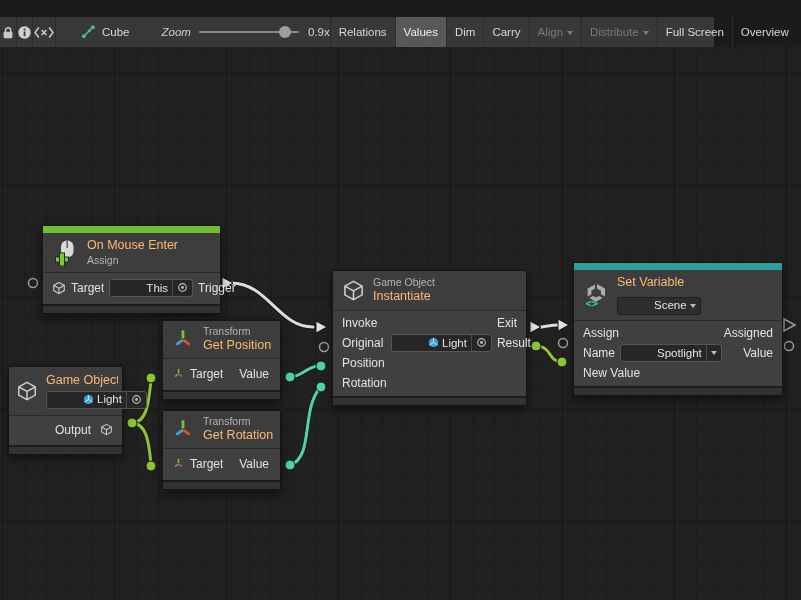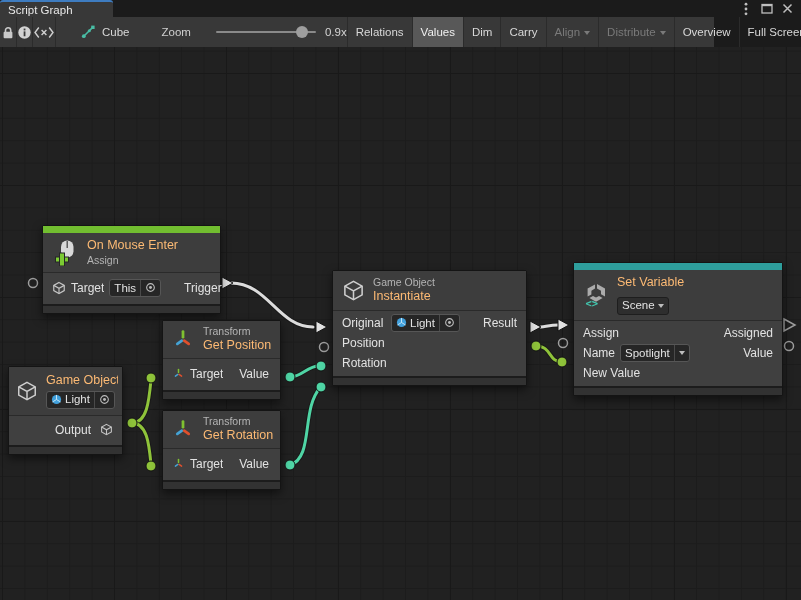--- a/index.html
+++ b/index.html
@@ -15,21 +15,21 @@
   .wc{width:15px;height:13px;display:flex;align-items:center;justify-content:center;cursor:pointer;}
 
   
   .toolbar{position:absolute;top:17px;left:0;width:714px;height:30px;background:#383838;
            border-bottom:1px solid #191919;display:flex;align-items:stretch;font-size:11.5px;color:#D8D8D8;}
   .tcell{display:flex;align-items:center;justify-content:center;border-right:1px solid #2B2B2B;cursor:pointer;}
   .tcell.icon-cell{width:26px;}
   .tcell.code-cell{width:66px;}
   .breadcrumb{display:flex;align-items:center;gap:6px;padding-left:24px;}
   .zoomgrp{display:flex;align-items:center;margin-left:32px;}
-  .zoom-label{color:#CFCFCF;margin-right:25px;}
+  .zoom-label{color:#CFCFCF;margin-right:8px;font-style:italic;}
   .slider{position:relative;width:100px;height:14px;display:flex;align-items:center;cursor:pointer;}
   .slider .track{width:100%;height:2px;background:#8A8A8A;border-radius:1px;}
   .slider .handle{position:absolute;left:80px;top:1px;width:12px;height:12px;border-radius:50%;background:#9E9E9E;}
   .zoom-val{margin-left:9px;color:#D5D5D5;}
   .btn-group{margin-left:auto;display:flex;align-items:stretch;}
   .tbtn{display:flex;align-items:center;gap:4px;padding:0 8px;border-left:1px solid #2B2B2B;cursor:pointer;white-space:nowrap;}
   .tbtn.active{background:#585858;color:#F0F0F0;}
   .tbtn.disabled{color:#7A7A7A;cursor:default;}
   .chev{width:0;height:0;border-left:3.5px solid transparent;border-right:3.5px solid transparent;border-top:4px solid #BDBDBD;margin-top:1px;}
   .tbtn.disabled .chev{border-top-color:#7A7A7A;}
@@ -63,57 +63,32 @@
   .ntitle{font-size:12.5px;color:#fdba74;white-space:nowrap;overflow:hidden;}
   .ncat{font-size:10.5px;color:#B4B4B4;white-space:nowrap;overflow:hidden;}
   .nbody{background:#404040;padding:2px 0 3px;}
   .nfoot{height:7px;background:#323232;margin-top:2px;}
   .prow{display:flex;align-items:center;height:20px;padding:0 9px;gap:5px;font-size:12px;color:#E2E2E2;}
   .cut{white-space:nowrap;overflow:hidden;flex:none;}
   .rlab{margin-left:auto;text-align:right;}
 
   
   .chip{display:inline-flex;align-items:stretch;background:#262626;border:1px solid #565656;
-        border-radius:3px;height:16px;font-size:11.5px;color:#E2E2E2;overflow:hidden;flex:none;}
+        border-radius:3px;height:16px;font-size:11.5px;color:#E2E2E2;overflow:hidden;flex:none;padding-left:32px;}
   .chip .sec{padding:0 4px;display:flex;align-items:center;gap:3px;}
   .chip .sec + .sec{border-left:1px solid #4A4A4A;}
   .chip.dd{border-color:#1E1E1E;background:#2E2E2E;}
 
   svg{display:block;}
 </style>
 </head>
 <body>
 
 <div class="app">
 
-  <div class="tabbar">
-    <div class="tab">
-      <span>Script Graph</span>
-    </div>
-    <div class="win-controls">
-      <span class="wc">
-        <svg width="4" height="14" viewBox="0 0 4 14">
-            <circle cx="2" cy="2.2" r="1.4" fill="#BFBFBF"></circle>
-            <circle cx="2" cy="7" r="1.4" fill="#BFBFBF"></circle>
-            <circle cx="2" cy="11.8" r="1.4" fill="#BFBFBF"></circle>
-          </svg>
-      </span>
-      <span class="wc">
-        <svg width="12" height="11" viewBox="0 0 12 11">
-            <rect x="1" y="1.5" width="10" height="8.5" fill="none" stroke="#BFBFBF" stroke-width="1.3"></rect>
-            <rect x="1" y="1" width="10" height="2.2" fill="#BFBFBF"></rect>
-          </svg>
-      </span>
-      <span class="wc">
-        <svg width="11" height="11" viewBox="0 0 11 11">
-            <path d="M1.5 1.5 L9.5 9.5 M9.5 1.5 L1.5 9.5" stroke="#BFBFBF" stroke-width="1.5"></path>
-          </svg>
-      </span>
-    </div>
-  </div>
 
   <div class="toolbar">
     <div class="tcell icon-cell">
       <span>
         <svg width="16" height="15" viewBox="0 0 16 15">
             <path d="M5.5 7 V5.3 a2.6 2.6 0 0 1 5.2 0 V7" stroke="#C9C9C9" stroke-width="1.6" fill="none"></path>
             <rect x="3.6" y="6.8" width="8.8" height="6.4" rx="1" fill="#C9C9C9"></rect>
           </svg>
       </span>
     </div>
@@ -169,24 +144,24 @@
         </div>
       <div class="tbtn disabled">
           <span>Align</span>
           <span class="chev"></span>
         </div>
       <div class="tbtn disabled">
           <span>Distribute</span>
           <span class="chev"></span>
         </div>
       <div class="tbtn">
+          <span>Full Screen</span>
+        </div>
+      <div class="tbtn">
           <span>Overview</span>
-        </div>
-      <div class="tbtn">
-          <span>Full Screen</span>
         </div>
     </div>
   </div>
 
   <div class="graph">
 
     <svg class="wires" width="801" height="553" viewBox="0 0 801 553">
 
       <path class="wire-shadow" d="M 231 236 C 268 236 278 280 313 280"></path>
       <path class="wire exec" d="M 231 236 C 268 236 278 280 313 280"></path>
@@ -261,40 +236,44 @@
           <span class="cut">Target</span>
           <span class="chip">
             <span class="sec">This</span>
             <span class="sec">
               <svg width="11" height="11" viewBox="0 0 12 12">
                   <circle cx="6" cy="6" r="4.2" fill="none" stroke="#B9B9B9" stroke-width="1.2"></circle>
                   <circle cx="6" cy="6" r="1.6" fill="#B9B9B9"></circle>
                 </svg>
             </span>
           </span>
-          <span class="rlab cut" style="width:40px;text-align:left;margin-left:18px;">Trigger</span>
+          <span class="rlab cut" style="width:40px;text-align:left;">Trigger</span>
         </div>
       </div>
       <div class="nfoot"></div>
     </div>
 
     <div class="node" style="left:332px;top:223px;width:195px;">
       <div class="nhead">
         <span>
           <svg width="23" height="23" viewBox="0 0 24 24" fill="none" stroke="#CFCFCF" stroke-width="1.6">
               <path d="M12 2.5 L21 7.5 V16.5 L12 21.5 L3 16.5 V7.5 Z"></path>
               <path d="M3 7.5 L12 12.5 L21 7.5 M12 12.5 V21.5"></path>
             </svg>
         </span>
         <span class="txt">
           <span class="ncat cut" style="width:64px;">Game Object</span>
           <span class="ntitle">Instantiate</span>
         </span>
       </div>
       <div class="nbody">
+        <div class="prow">
+          <span class="cut" style="width:42px;">Invoke</span>
+          <span class="rlab">Exit</span>
+        </div>
         <div class="prow">
           <span class="cut" style="width:44px;">Original</span>
           <span class="chip">
             <span class="sec">
               <span>
                 <svg width="11" height="11" viewBox="0 0 12 12">
                     <circle cx="6" cy="6" r="5" fill="#41A0DC"></circle>
                     <path d="M6 6 L6 1 M6 6 L1.6 8.7 M6 6 L10.4 8.7" stroke="#CFE9F7" stroke-width="1"></path>
                   </svg>
               </span>

